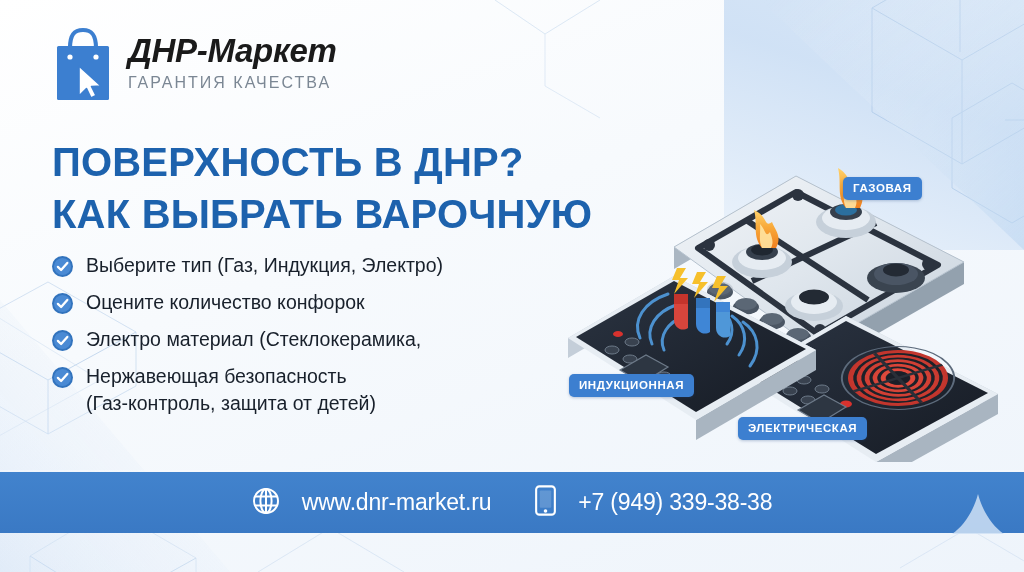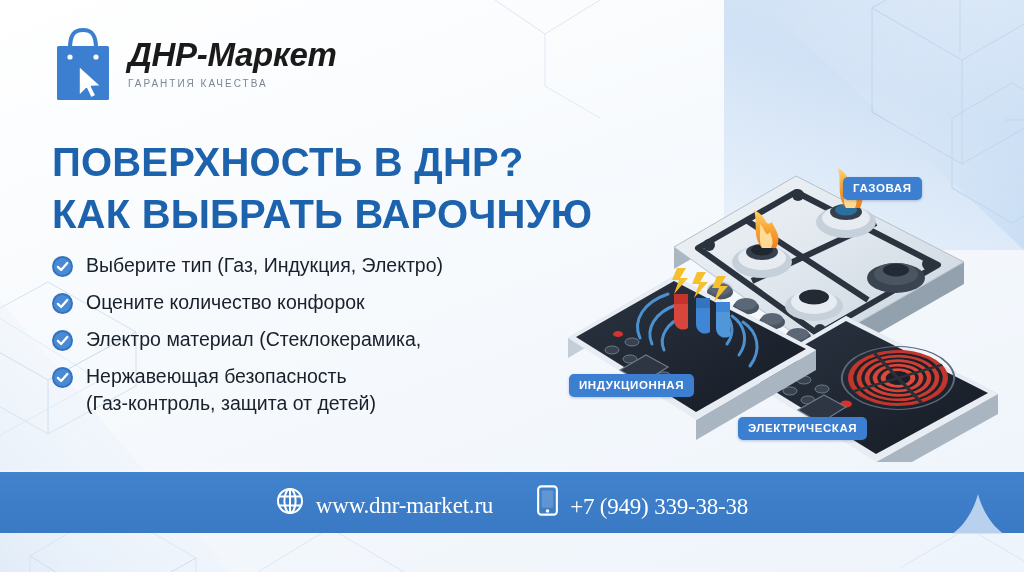--- a/index.html
+++ b/index.html
@@ -24,21 +24,21 @@
   }
   #deco-svg { position:absolute; left:0; top:0; width:1024px; height:572px; }
   
   #logo-row { position:absolute; left:52px; top:26px; display:flex; align-items:center; gap:14px; }
   #logo-mark { width:62px; height:74px; position:relative; }
   #logo-text-wrap { display:flex; flex-direction:column; justify-content:center; padding-top:2px; }
   #logo-title {
     font-size:33px; font-weight:bold; color:#1a1a1a; letter-spacing:-0.3px; line-height:1.05;font-style:italic;
   }
   #logo-tagline {
-    font-size:10px; color:#7b8794; letter-spacing:2.0px; line-height:1.3; margin-top:4px;
+    font-size:16px; color:#7b8794; letter-spacing:2.0px; line-height:1.3; margin-top:4px;
   }
   
   #headline {
     position:absolute; left:52px; top:136px; width:680px;
     font-size:40px; font-weight:bold; color:#1d62ad;
     line-height:1.30; letter-spacing:0.2px;
   }
   #headline .hl-line { display:block; white-space:nowrap; }
   
   #bullets { position:absolute; left:52px; top:252px; width:520px; }
@@ -62,21 +62,21 @@
   
   #footer {
     position:absolute; left:0; top:472px; width:1024px; height:61px;
     background:linear-gradient(180deg,#4283cd 0%,#3a79c4 100%);
     display:flex; align-items:center; justify-content:center; gap:44px;
   }
   #footer::before {
     content:""; position:absolute; left:0; top:-2px; width:100%; height:2px;
     background:rgba(255,255,255,.28);
   }
-  .fitem { display:flex; align-items:flex-end; gap:12px;font-family:Liberation Serif, serif; }
+  .fitem { display:flex; align-items:center; gap:22px; }
   .fitem-text { color:#ffffff; font-size:23px; font-weight:400; letter-spacing:-0.2px; }
   #footer-cone {
     position:absolute; left:952px; top:494px; width:52px; height:44px;
     pointer-events:none;
   }
 </style>
 </head>
 <body>
 
 <div id="banner">

